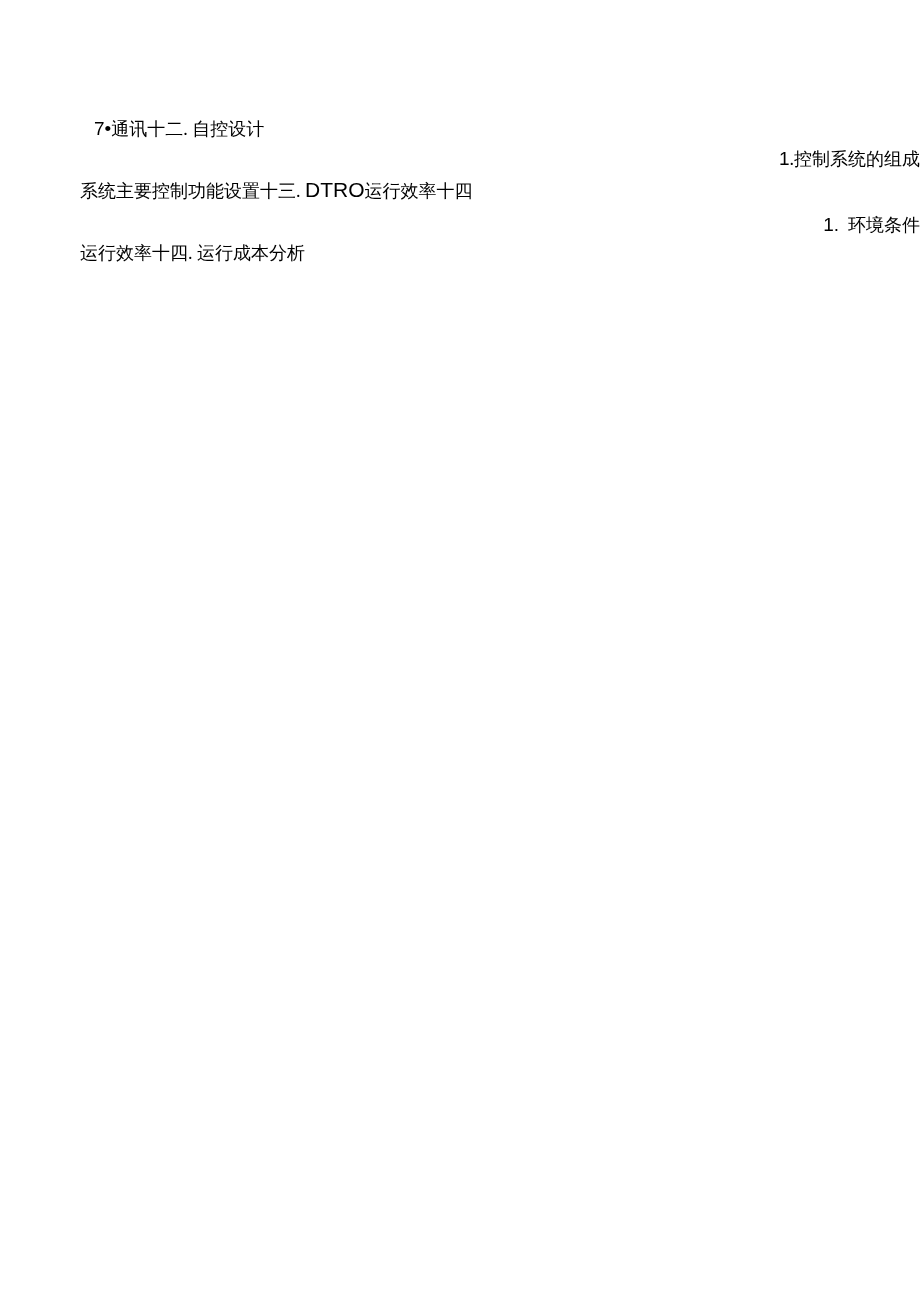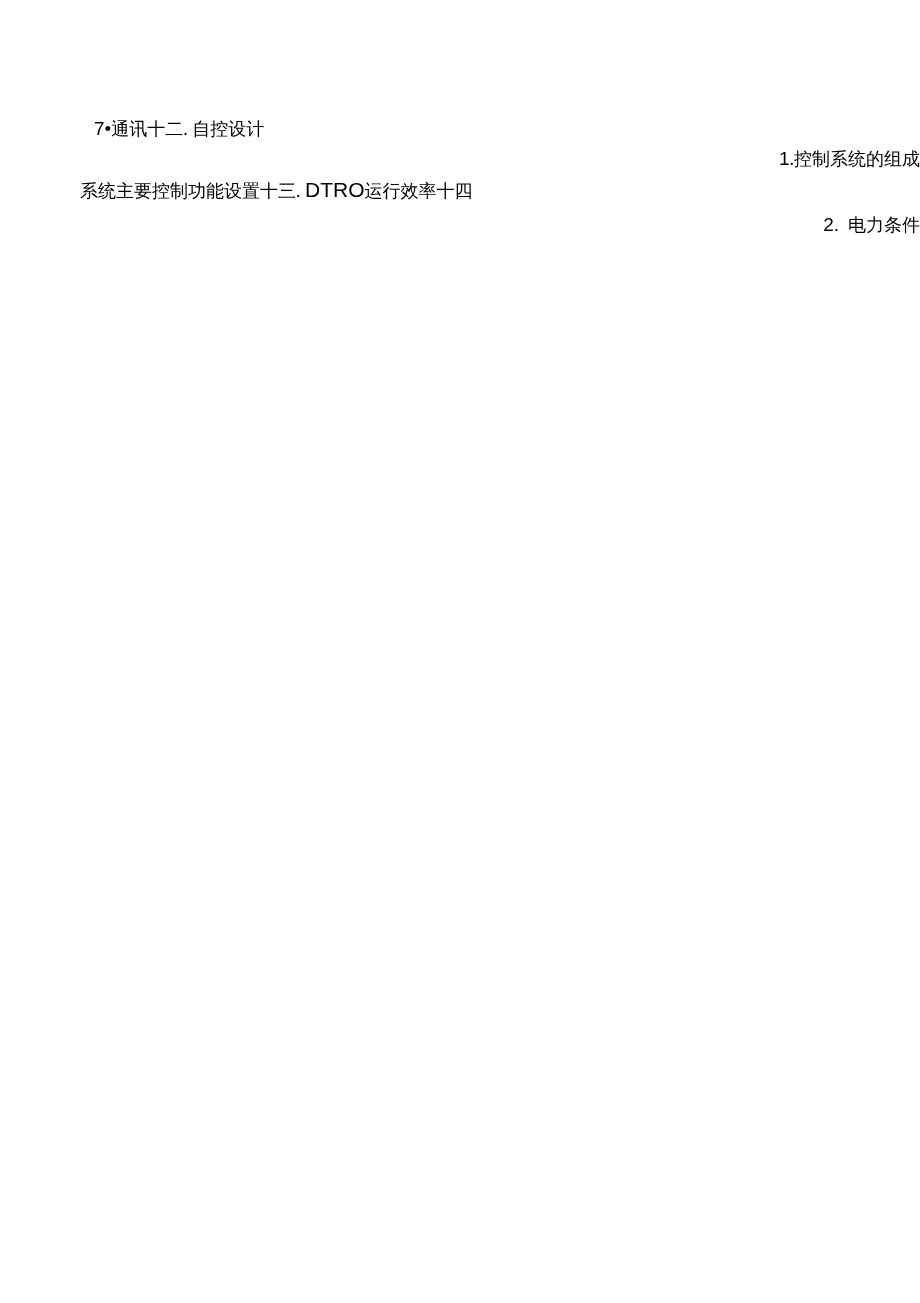--- a/index.html
+++ b/index.html
@@ -71,16 +71,19 @@
     <span class="num">1</span><span class="num-dot"> . </span><span class="cn-text">控制系统的组成</span>
   </div>
 
   <div class="line" style="margin-left:-14px;">
     <span class="cn-text">系统主要控制功能设置十三. </span><span class="dtro">DTRO</span><span class="cn-text">运行效率十四</span>
   </div>
 </div>
 
 <div class="block2">
   <div class="list-line indent-1">
-    <span class="num">2.</span>&nbsp;&nbsp;<span class="cn-text">电力条件</span>
+    <span class="num">1.</span>&nbsp;&nbsp;<span class="cn-text">环境条件</span>
   </div>
 
+  <div class="line" style="margin-left:-14px;">
+    <span class="cn-text">运行效率十四. 运行成本分析</span>
+  </div>
 </div>
 
 </body></html>

